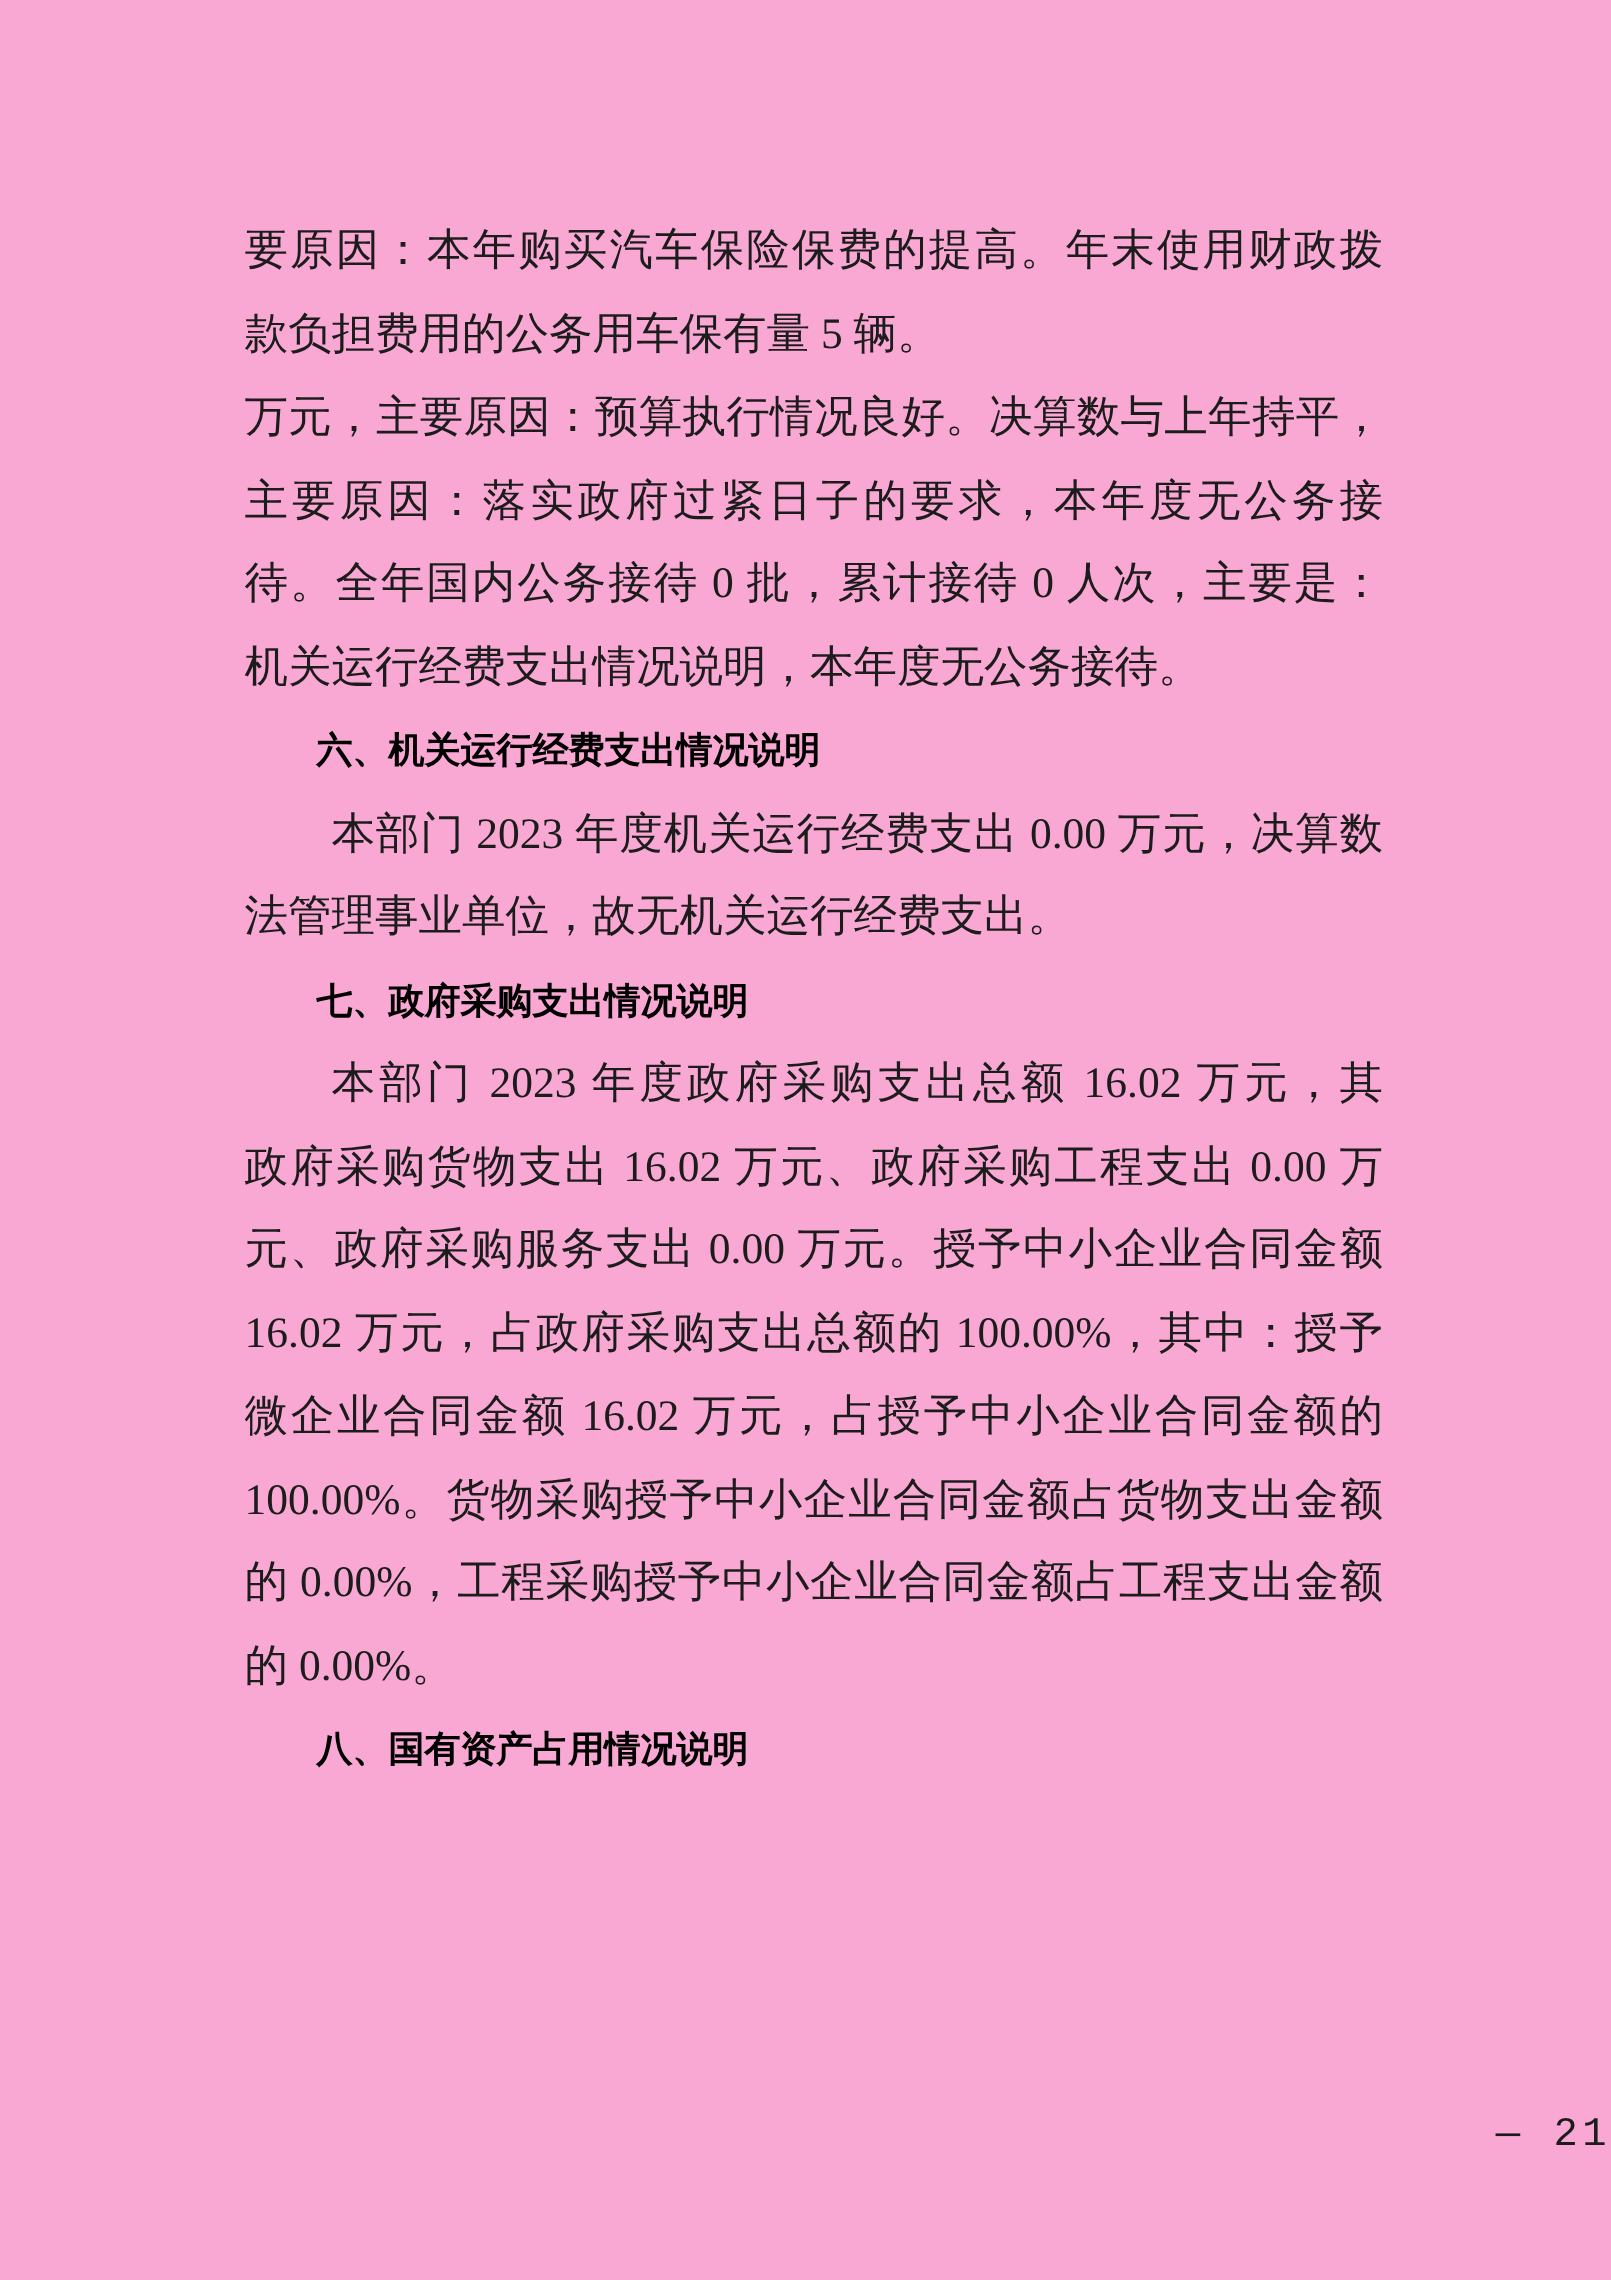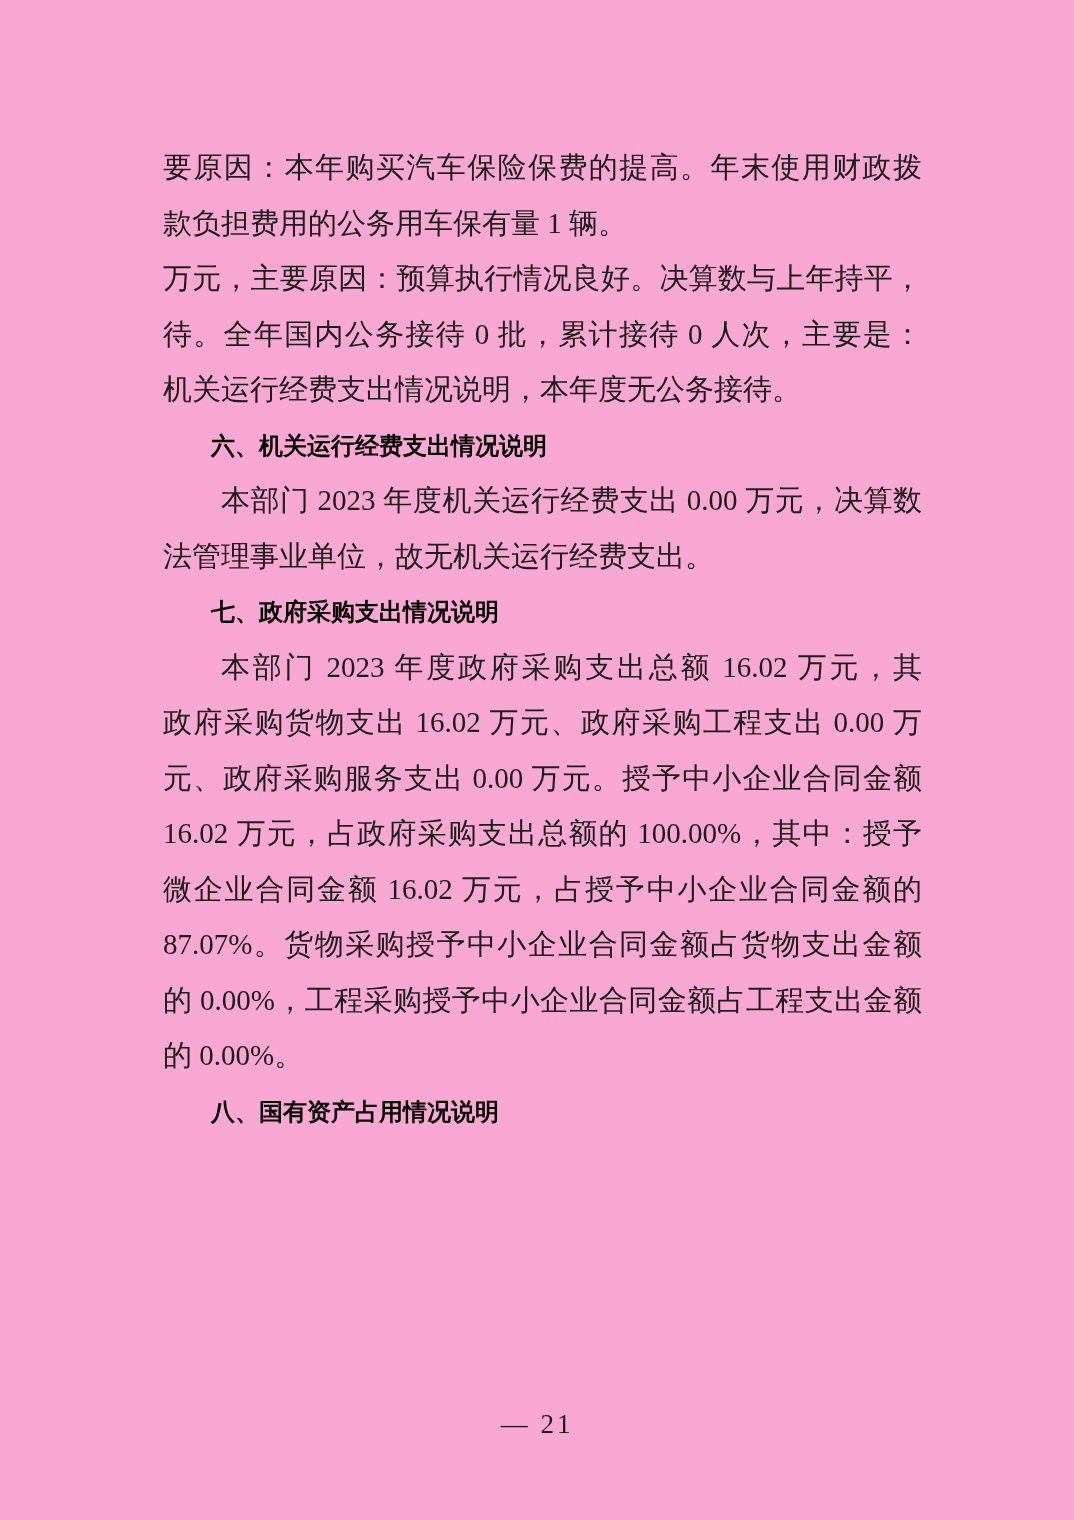--- a/index.html
+++ b/index.html
@@ -38,46 +38,48 @@
     text-align: left;
     text-align-last: left;
   }
   .footer {
     position: absolute;
     left: 0;
     right: 0;
     top: 1404px;
     height: 40px;
     line-height: 40px;
-    text-align: center;
+    text-align: right;
     font-size: 27px;
     color: #1c1c1c;
     letter-spacing: 3px;
+    font-family: Liberation Mono, monospace;
   }
 </style>
 </head>
 <body>
 
 <div class="page">
   <div class="textblock">
     <div class="ln just">要原因：本年购买汽车保险保费的提高。年末使用财政拨</div>
-    <div class="ln">款负担费用的公务用车保有量 1 辆。</div>
+    <div class="ln">款负担费用的公务用车保有量 5 辆。</div>
     <div class="ln just">万元，主要原因：预算执行情况良好。决算数与上年持平，</div>
+    <div class="ln just">主要原因：落实政府过紧日子的要求，本年度无公务接</div>
     <div class="ln just">待。全年国内公务接待 0 批，累计接待 0 人次，主要是：</div>
     <div class="ln">机关运行经费支出情况说明，本年度无公务接待。</div>
     <div class="ln hd indent">六、机关运行经费支出情况说明</div>
     <div class="ln just indent">本部门 2023 年度机关运行经费支出 0.00 万元，决算数</div>
     <div class="ln">法管理事业单位，故无机关运行经费支出。</div>
     <div class="ln hd indent">七、政府采购支出情况说明</div>
     <div class="ln just indent">本部门 2023 年度政府采购支出总额 16.02 万元，其中：</div>
     <div class="ln just">政府采购货物支出 16.02 万元、政府采购工程支出 0.00 万</div>
     <div class="ln just">元、政府采购服务支出 0.00 万元。授予中小企业合同金额</div>
     <div class="ln just">16.02 万元，占政府采购支出总额的 100.00%，其中：授予小</div>
     <div class="ln just">微企业合同金额 16.02 万元，占授予中小企业合同金额的</div>
-    <div class="ln just">87.07%。货物采购授予中小企业合同金额占货物支出金额</div>
+    <div class="ln just">100.00%。货物采购授予中小企业合同金额占货物支出金额</div>
     <div class="ln just">的 0.00%，工程采购授予中小企业合同金额占工程支出金额</div>
     <div class="ln">的 0.00%。</div>
     <div class="ln hd indent">八、国有资产占用情况说明</div>
   </div>
 
   <div class="footer">
     <span>— 21</span>
   </div>
 </div>
 

